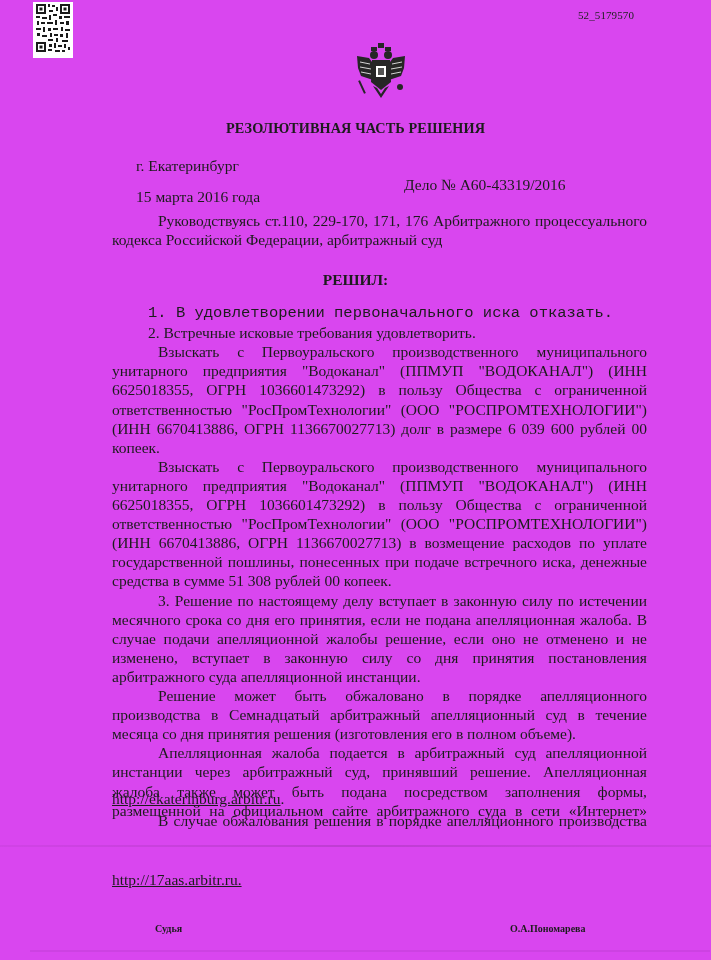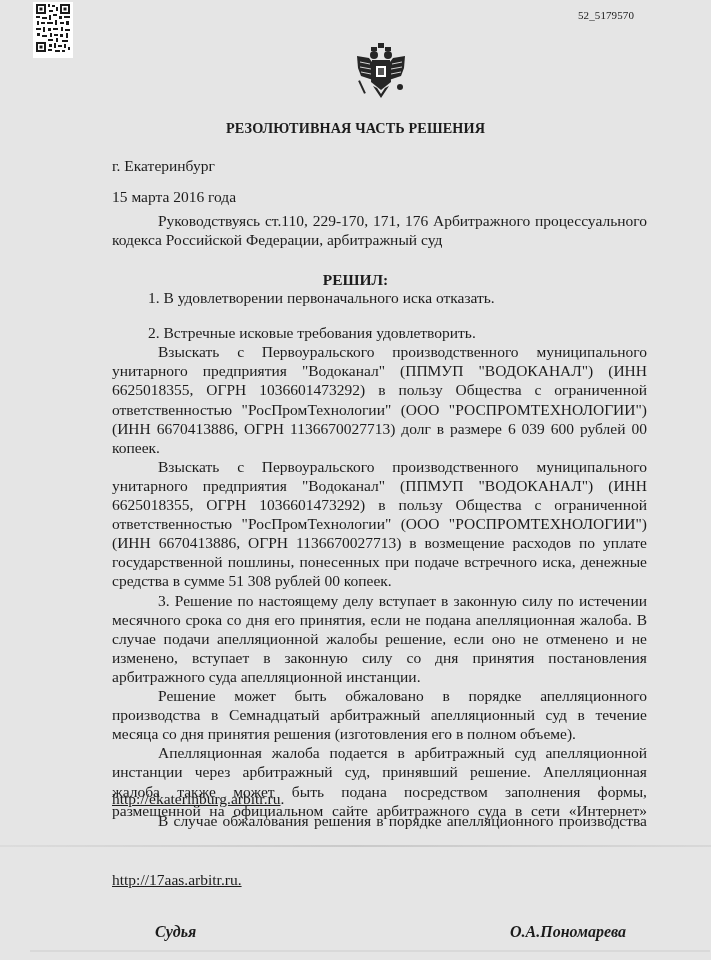--- a/index.html
+++ b/index.html
@@ -3,39 +3,39 @@
 <meta charset="utf-8">
 <style>
   html, body { margin: 0; padding: 0; }
   body {
     width: 711px; height: 960px; overflow: hidden;
     background: #ffffff;
     font-family: "Liberation Serif", "DejaVu Serif", serif;
     color: #1c1c1c;
     position: relative;
   }
-  .page { position: absolute; left: 0; top: 0; width: 711px; height: 960px; background: #e5e5e5; }
+  .page { position: absolute; left: 0; top: 0; width: 711px; height: 960px; background: #d946ef; }
   .qr { position: absolute; left: 33px; top: 2px; width: 40px; height: 56px; background: #fff; }
   .qr svg { display: block; }
   .doc-id { position: absolute; left: 578px; top: 9px; font-size: 11px; color: #222; letter-spacing: 0.1px; }
   .emblem { position: absolute; left: 355px; top: 42px; width: 52px; height: 60px; }
   .title { position: absolute; left: 0; width: 711px; top: 119px; text-align: center;
            font-weight: bold; font-size: 15.5px; letter-spacing: 0.1px; transform: scaleX(0.92); }
-  .abs { position: absolute; font-size: 15.5px; white-space: nowrap; }
+  .abs { position: absolute; font-size: 15.5px; white-space: nowrap; margin-left: 24px; }
   .line {
     position: absolute; left: 112px; width: 535px; font-size: 15.5px; line-height: 19px; height: 19px;
     white-space: nowrap; overflow: visible;
   }
   .line.j { text-align: justify; text-align-last: justify; white-space: normal; }
   .line.ind { left: 158px; width: 489px; }
   .line.ind2 { left: 148px; width: 499px; }
   .resh { position: absolute; left: 0; width: 711px; top: 271px; text-align: center;
           font-weight: bold; font-size: 15.5px; }
   .link { text-decoration: underline; }
-  .sig { position: absolute; font-weight: bold; font-size: 16px; top: 923px; font-style: italic; }
+  .sig { position: absolute; font-weight: bold; font-size: 10px; top: 923px; }
   .crease { position: absolute; left: 0; width: 711px; top: 845px; height: 2px;
             background: linear-gradient(to right, rgba(0,0,0,0.04), rgba(0,0,0,0.12), rgba(0,0,0,0.06)); }
   .crease2 { position: absolute; left: 30px; width: 680px; top: 950px; height: 2px; background: rgba(0,0,0,0.05); }
 </style>
 </head>
 <body>
 
 <div class="page">
 
   <div class="qr">
@@ -127,28 +127,29 @@
           <line x1="47" y1="25" x2="36" y2="27"></line>
           <line x1="46" y1="30" x2="36" y2="32"></line>
       </g>
     </svg>
   </div>
 
   <div class="title">РЕЗОЛЮТИВНАЯ ЧАСТЬ РЕШЕНИЯ</div>
 
   <div class="abs" style="left:112px; top:157px;">г. Екатеринбург</div>
   <div class="abs" style="left:112px; top:188px;">15 марта 2016 года</div>
+  <div class="abs" style="left:380px; top:176px;">Дело № А60-43319/2016</div>
 
   <div class="line ind j" style="top: 211px;">Руководствуясь ст.110, 229-170, 171, 176 Арбитражного процессуального</div>
   <div class="line" style="top:230px;">кодекса  Российской Федерации, арбитражный суд</div>
 
   <div class="resh">РЕШИЛ:</div>
 
   <div id="body-lines">
-      <div class="line ind2" style="top: 288px;">1. В удовлетворении первоначального иска отказать.</div>
+      <div class="line ind2" style="top: 304px; font-family: Liberation Mono, monospace;">1. В удовлетворении первоначального иска отказать.</div>
       <div class="line ind2" style="top: 323px;">2. Встречные исковые требования удовлетворить.</div>
       <div class="line ind j" style="top: 342px;">Взыскать с Первоуральского производственного муниципального</div>
       <div class="line j" style="top: 361px;">унитарного предприятия "Водоканал" (ППМУП "ВОДОКАНАЛ") (ИНН</div>
       <div class="line j" style="top: 380px;">6625018355, ОГРН 1036601473292)  в пользу Общества с ограниченной</div>
       <div class="line j" style="top: 400px;">ответственностью "РосПромТехнологии" (ООО "РОСПРОМТЕХНОЛОГИИ")</div>
       <div class="line j" style="top: 419px;">(ИНН 6670413886, ОГРН 1136670027713) долг в размере 6 039 600 рублей 00</div>
       <div class="line" style="top: 438px;">копеек.</div>
       <div class="line ind j" style="top: 457px;">Взыскать с Первоуральского производственного муниципального</div>
       <div class="line j" style="top: 476px;">унитарного предприятия "Водоканал" (ППМУП "ВОДОКАНАЛ") (ИНН</div>
       <div class="line j" style="top: 495px;">6625018355, ОГРН 1036601473292)  в пользу Общества с ограниченной</div>

